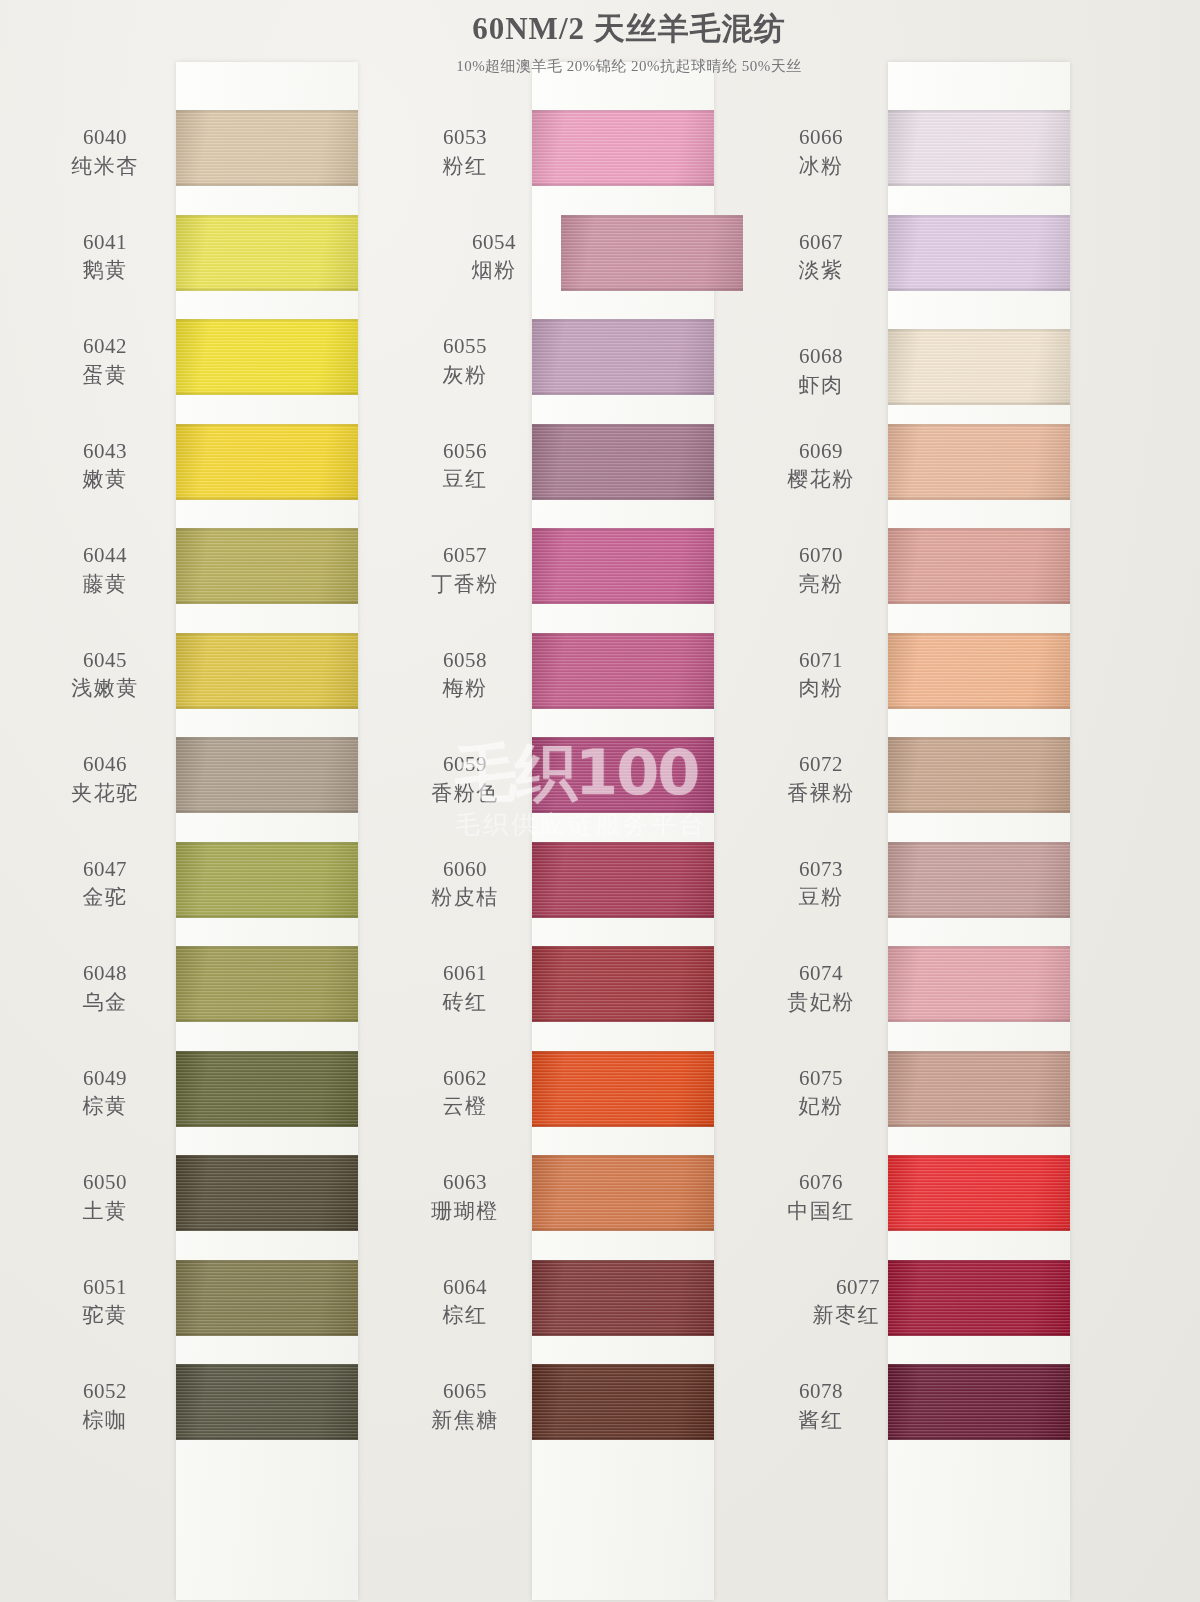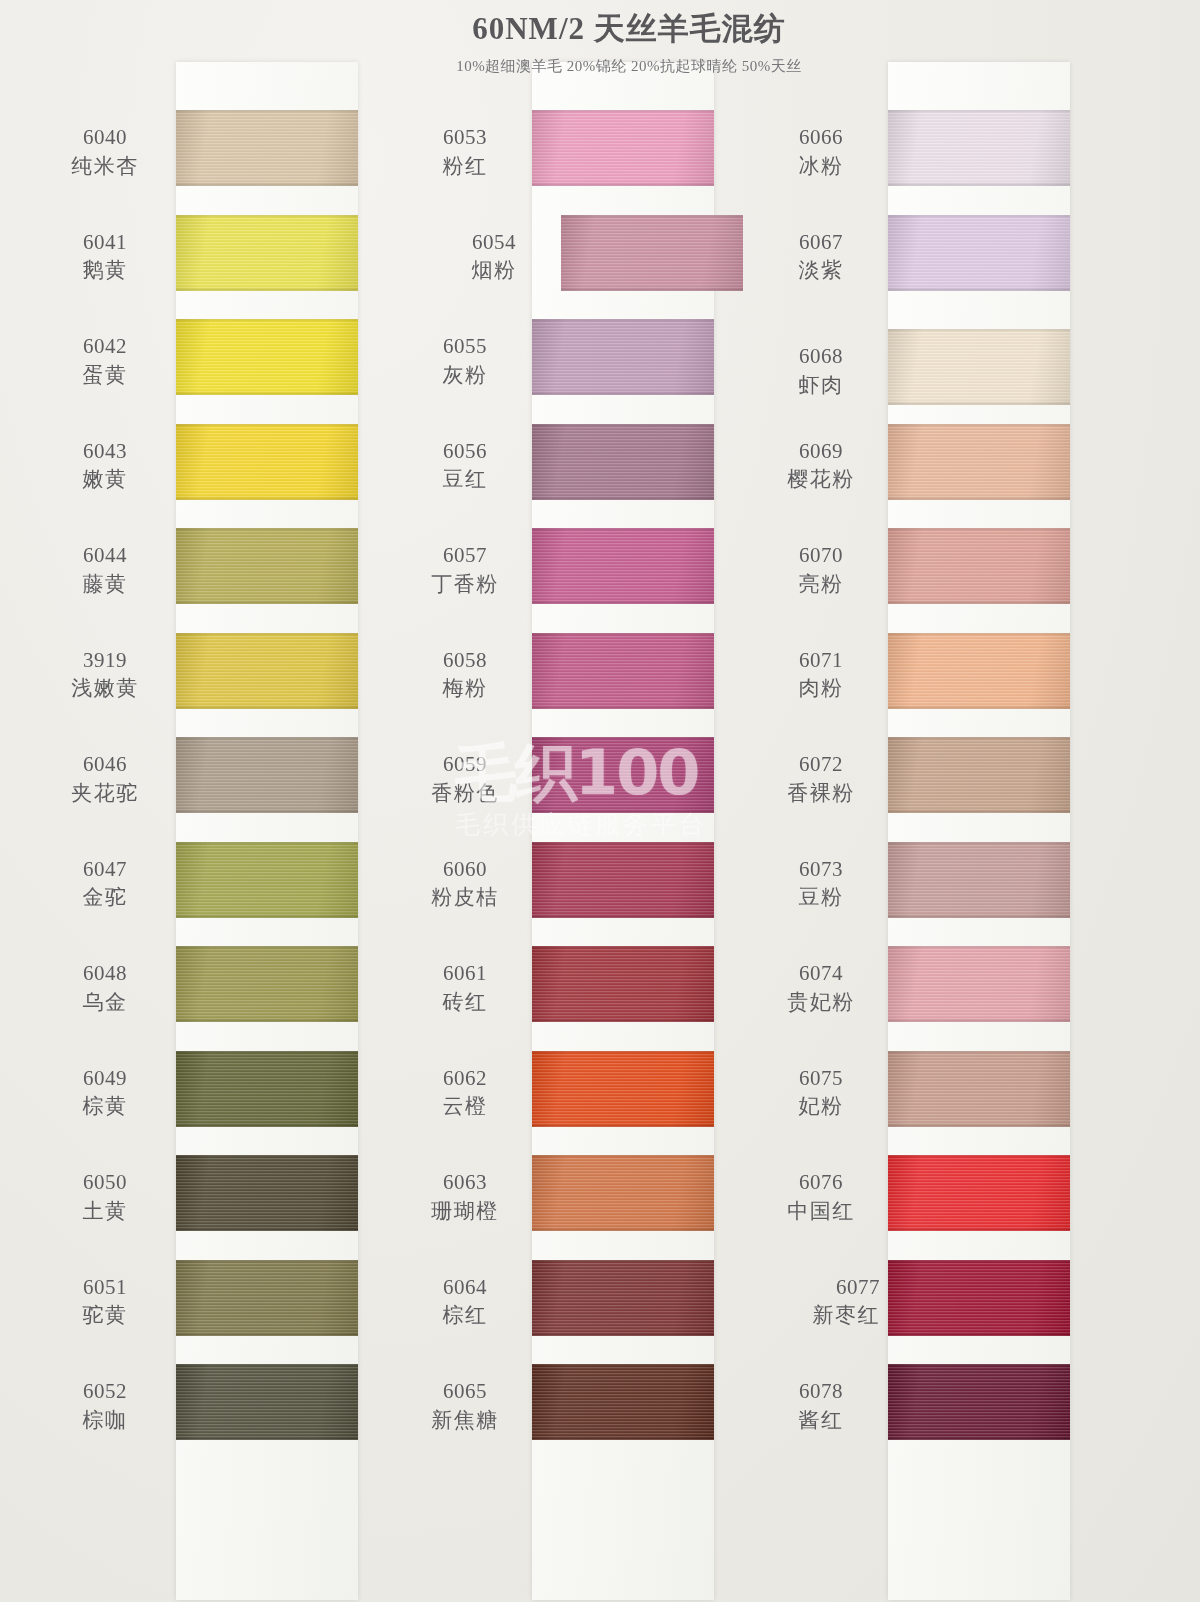--- a/index.html
+++ b/index.html
@@ -226,21 +226,21 @@
         </div>
       </div>
       <div class="row" style="top: 570.5px;">
         <div class="swatch" style="background: rgb(221, 196, 64);">
           <div class="threads"></div>
           <div class="shade"></div>
           <div class="topedge"></div>
           <div class="botedge"></div>
         </div>
         <div class="label" style="top: 14px;">
-          <div class="code">3919</div>
+          <div class="code">6045</div>
           <div class="cname">浅嫩黄</div>
         </div>
       </div>
       <div class="row" style="top: 675px;">
         <div class="swatch" style="background: rgb(169, 154, 136);">
           <div class="threads"></div>
           <div class="shade"></div>
           <div class="topedge"></div>
           <div class="botedge"></div>
         </div>

